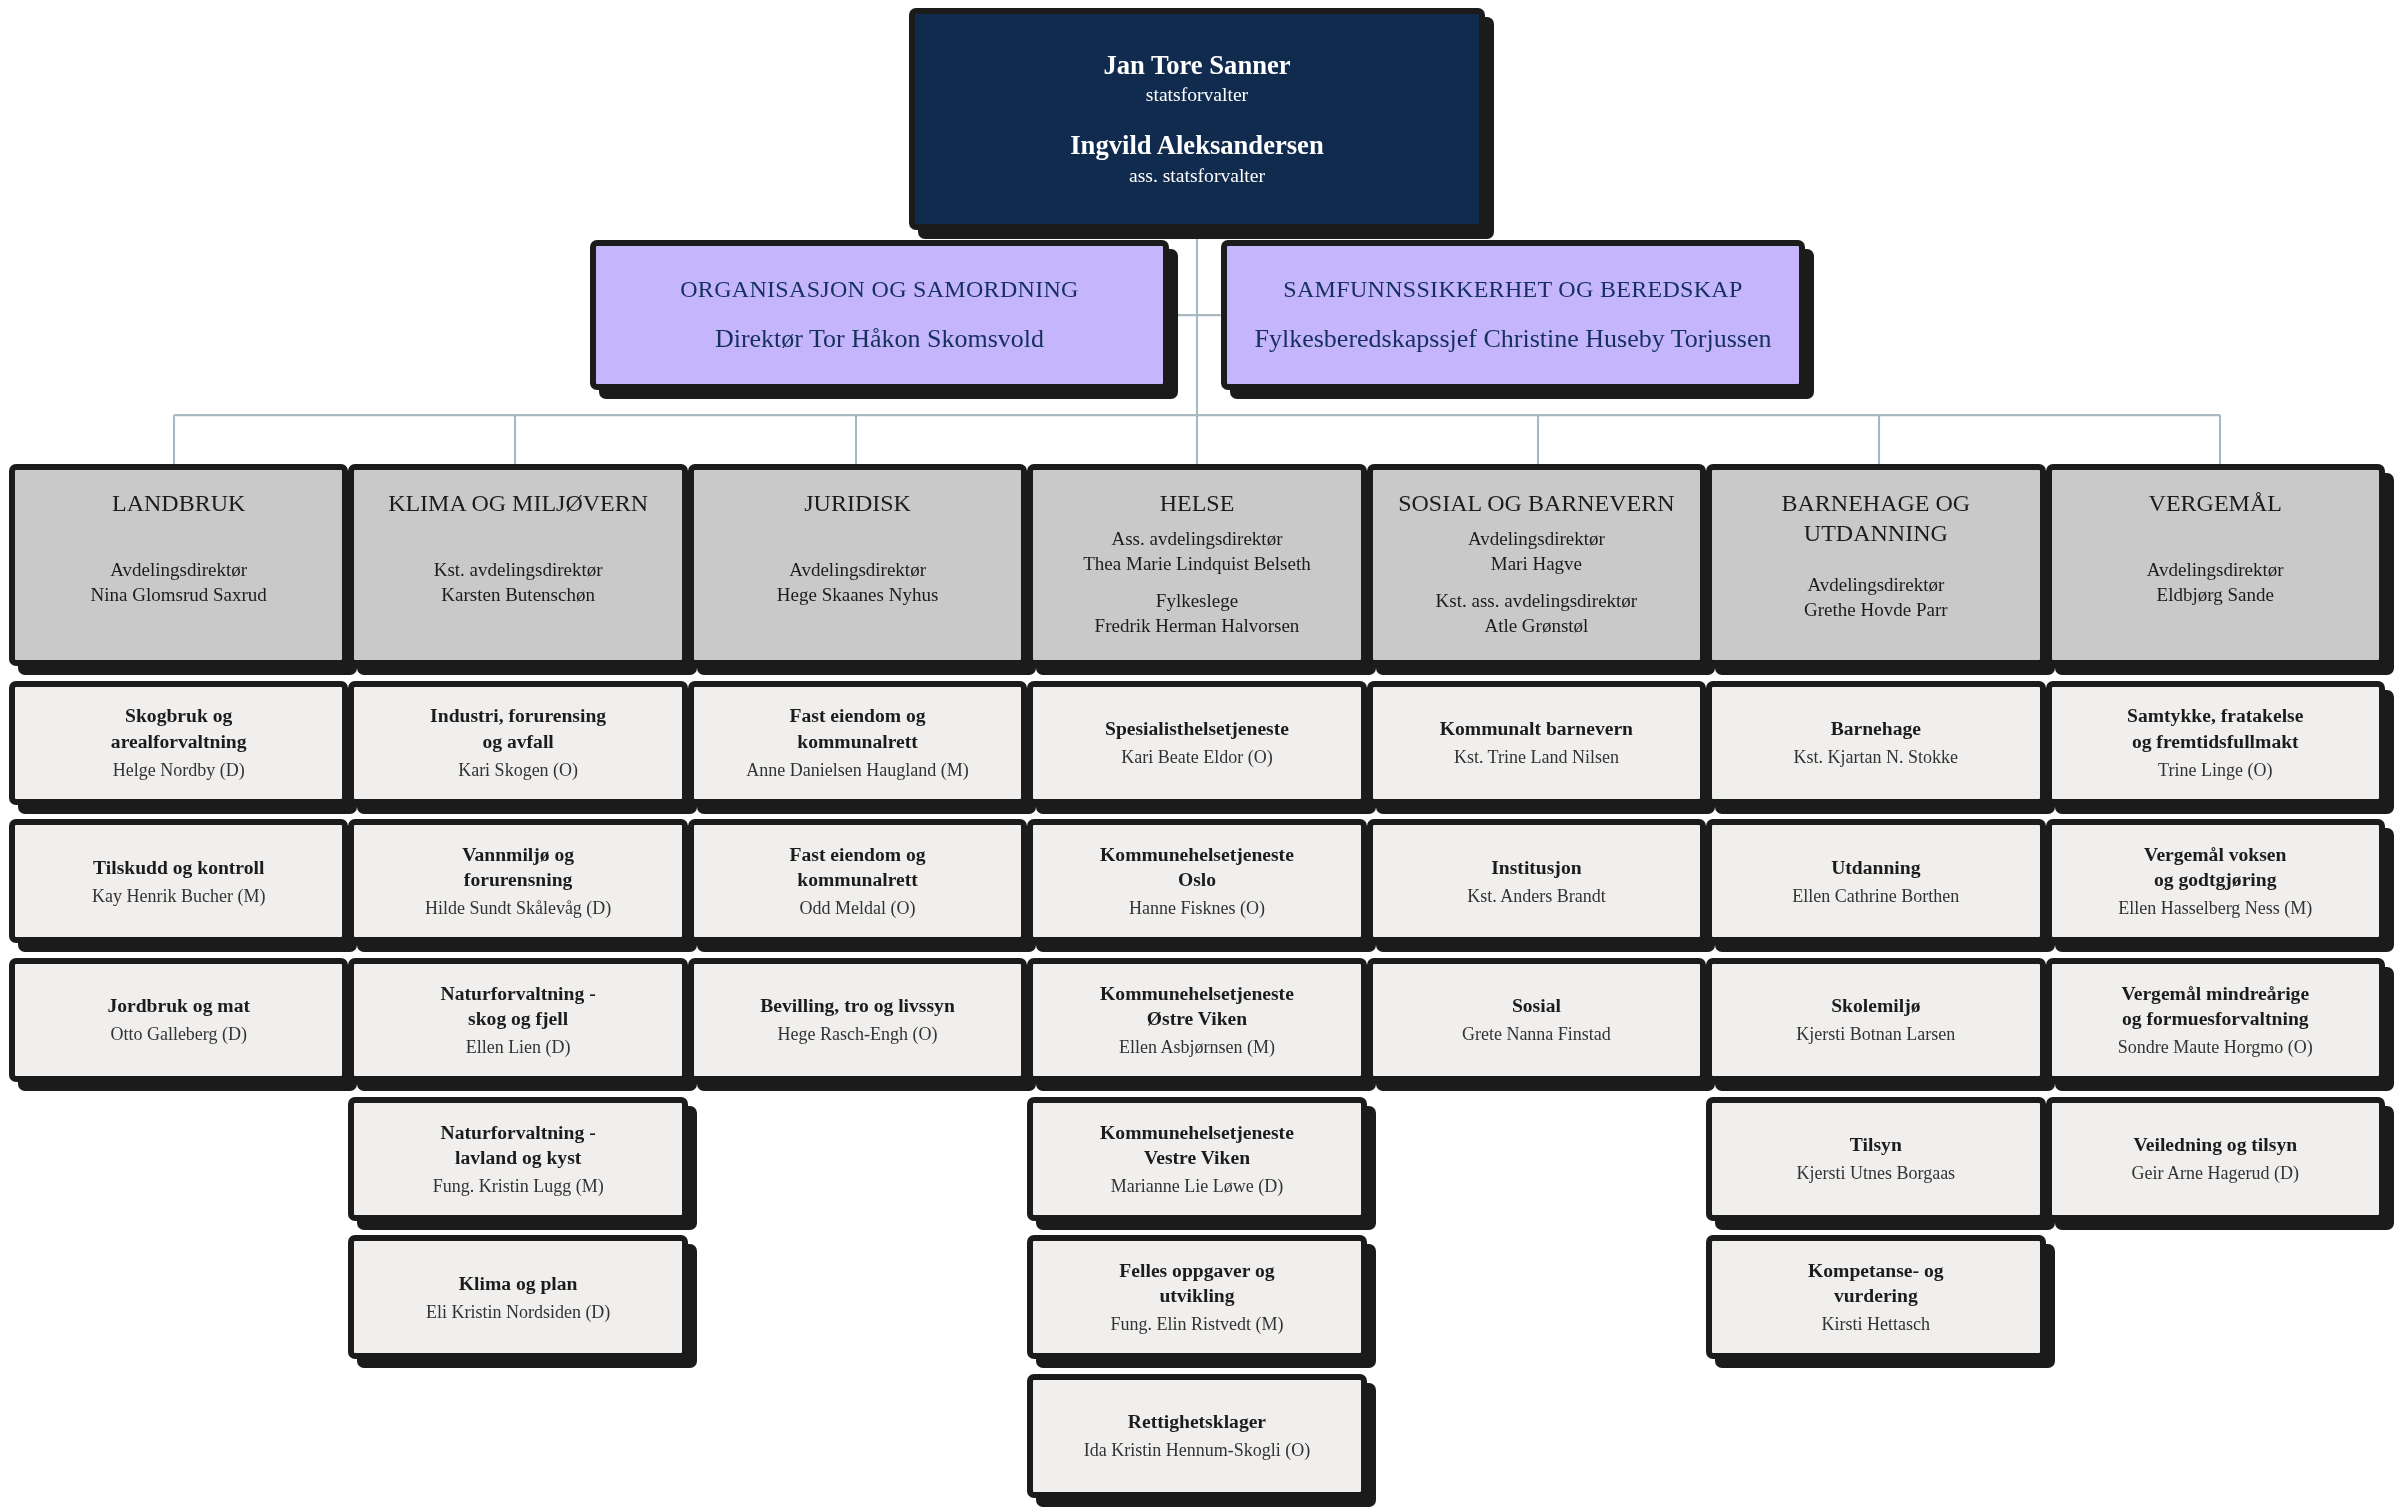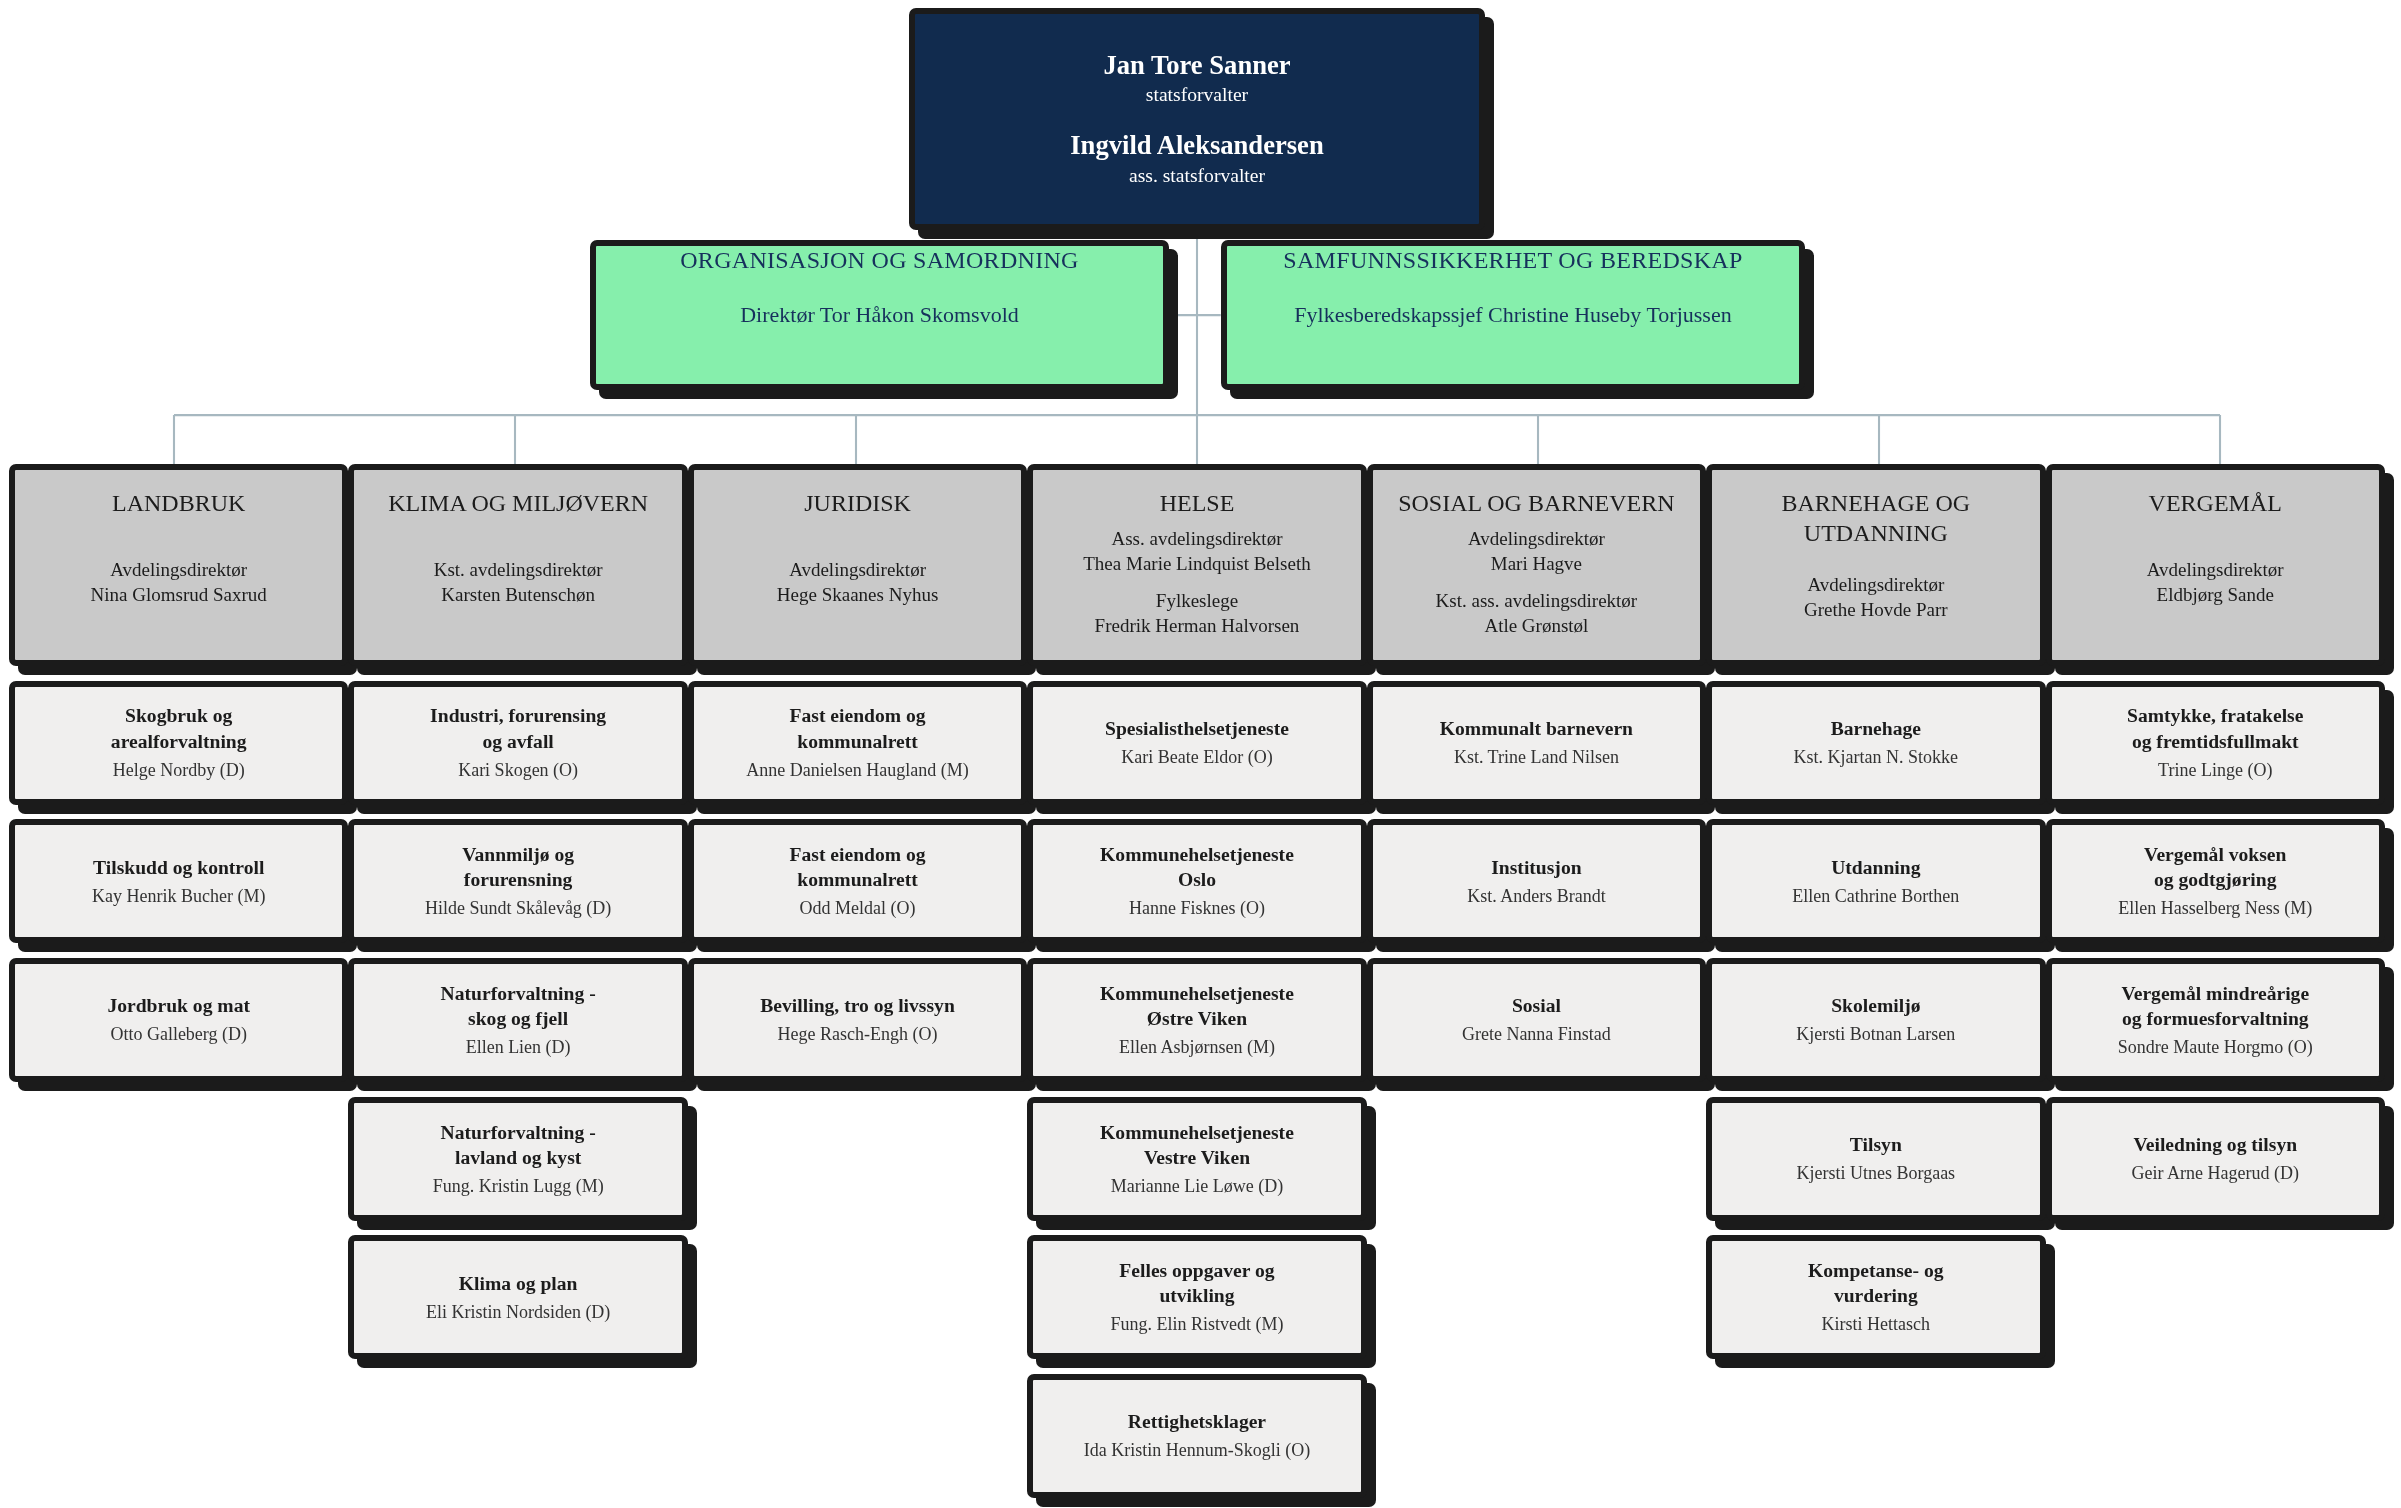--- a/index.html
+++ b/index.html
@@ -24,28 +24,28 @@
     display: flex; flex-direction: column; align-items: center; justify-content: center;
     text-align: center;
   }
   .top-name { font-size: 26.6px; font-weight: bold; line-height: 1.3; }
   .top-name.second { margin-top: 19.6px; }
   .top-title { font-size: 19.6px; line-height: 1.35; }
 
   
   .staff-box {
     position: absolute; top: 240px; height: 150px;
-    background: #86efac; color: #16305c;
-    display: flex; flex-direction: column; align-items: center; 
-    text-align: center; gap: 26px;
+    background: #c4b5fd; color: #16305c;
+    display: flex; flex-direction: column; align-items: center; justify-content: center;
+    text-align: center; gap: 18px;
   }
   .staff-1 { left: 590px; width: 579px; }
   .staff-2 { left: 1221px; width: 584px; }
   .staff-title { font-size: 24px; letter-spacing: 0.3px; line-height: 1.2; }
-  .staff-person { font-size: 22px; line-height: 1.3; }
+  .staff-person { font-size: 26px; line-height: 1.3; }
 
   
   .columns { position: absolute; left: 9px; top: 464px; width: 2376px; display: flex; align-items: flex-start; z-index: 1; }
   .column { flex: 1 1 0; display: flex; flex-direction: column; gap: 14.7px; min-width: 0; }
 
   .dept-header {
     height: 202px; background: #c9c9c9; color: #1c1c1c;
     display: flex; flex-direction: column; align-items: center;
     text-align: center; padding: 18px 9.8px 14px;
   }

